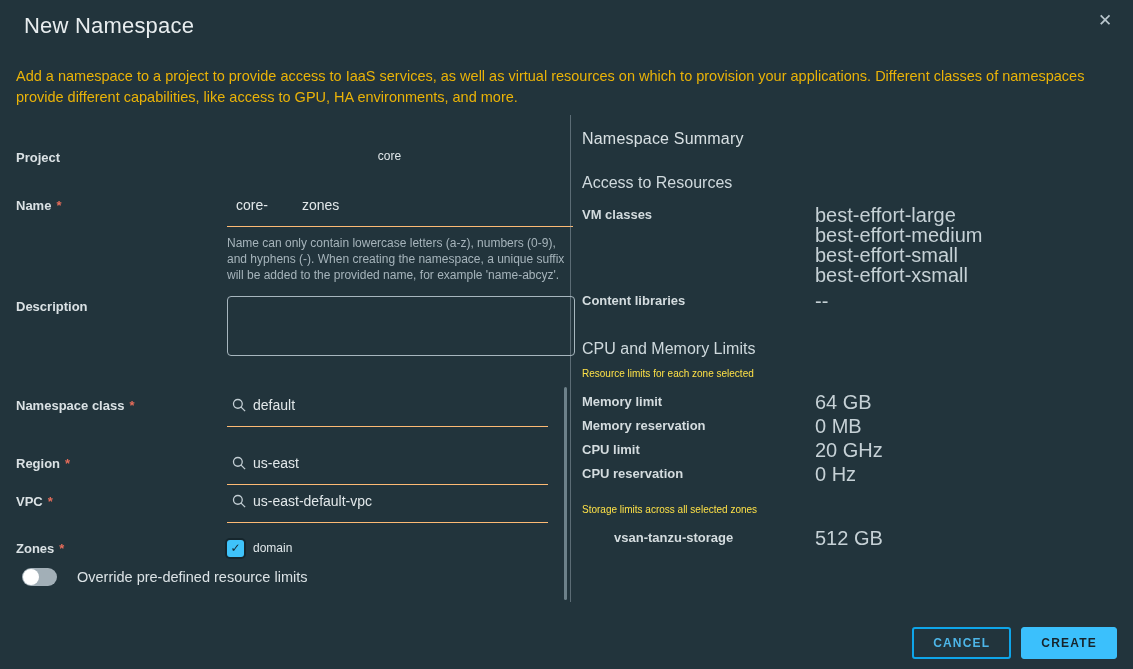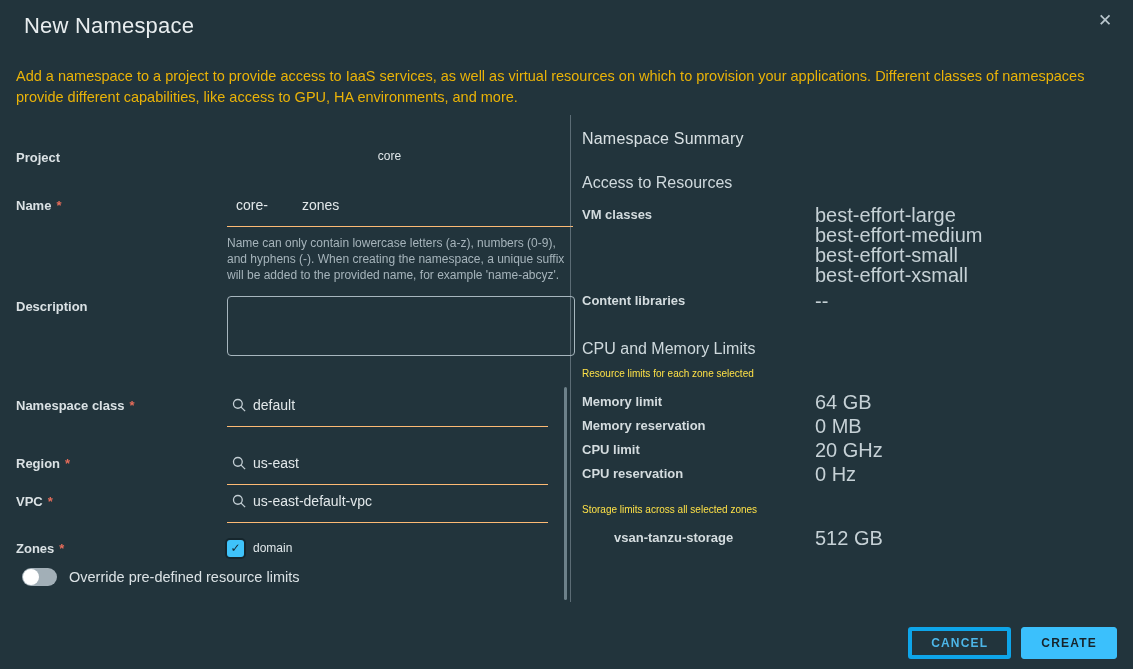--- a/index.html
+++ b/index.html
@@ -49,21 +49,21 @@
     font-family:inherit;color:#e2e8ea;font-size:14px;padding:6px 8px;box-sizing:border-box;
   }
   .zones-ctrl{display:flex;align-items:center;gap:9px;}
   .checkbox{
     width:17px;height:17px;border-radius:3px;background:#3fc3fa;
     display:flex;align-items:center;justify-content:center;cursor:pointer;
     box-shadow:0 0 0 2px #16262d;
   }
   .checkbox .mark{color:#14262e;font-size:12px;font-weight:700;line-height:1;}
   .cb-label{font-size:12px;color:#dfe6e9;}
-  .toggle-row{display:flex;align-items:center;gap:12px;left:6px;}
+  .toggle-row{display:flex;align-items:center;gap:20px;left:6px;}
   .toggle{
     width:35px;height:18px;border-radius:10px;background:#a2afb7;position:relative;cursor:pointer;flex:0 0 auto;
   }
   .toggle .knob{
     position:absolute;left:1px;top:1px;width:16px;height:16px;border-radius:50%;background:#ffffff;
   }
   .toggle-label{font-size:14.5px;color:#dbe2e5;}
   
   .v-divider{position:absolute;left:570px;top:115px;width:1px;height:487px;background:rgba(163,178,187,.45);}
   .scroll-thumb{position:absolute;left:564px;top:387px;width:3px;height:213px;border-radius:2px;background:rgba(150,170,180,.65);}
@@ -79,21 +79,21 @@
   .svalue{font-size:20px;color:#c6d1d6;line-height:20px;}
   .svalue div{line-height:20px;}
   .gap-lg{height:26px;}
   .gap-md{height:18px;}
   
   .footer{position:absolute;right:16px;bottom:10px;display:flex;gap:10px;}
   .btn{
     height:32px;border-radius:3px;font-family:inherit;font-size:12px;font-weight:600;
     letter-spacing:1.2px;padding:0 19px;cursor:pointer;
   }
-  .btn-outline{background:transparent;border:4px solid #0ea5e9;color:#4db6e8;}
+  .btn-outline{background:transparent;border:2px solid #0ea5e9;color:#4db6e8;}
   .btn-primary{background:#3bc0fc;border:1px solid #3bc0fc;color:#17242b;}
 </style>
 </head>
 <body>
 
 <div class="dlg-title">New Namespace</div>
 <div class="close-btn">✕</div>
 <div class="dlg-desc">Add a namespace to a project to provide access to IaaS services, as well as virtual resources on which to provision your applications. Different classes of namespaces provide different capabilities, like access to GPU, HA environments, and more.</div>
 
 <div class="form">

